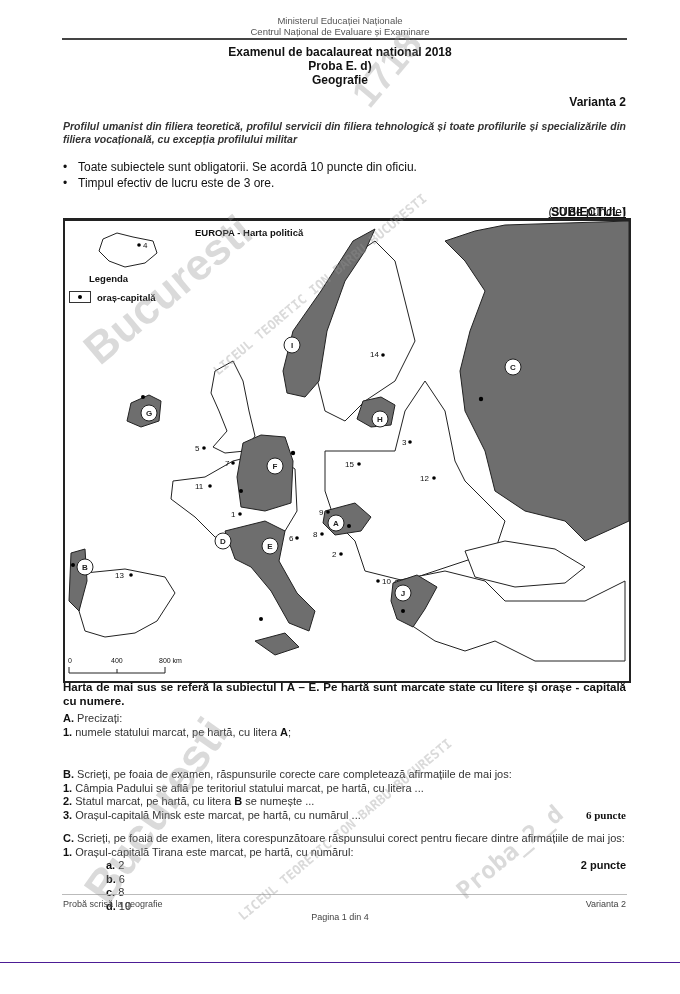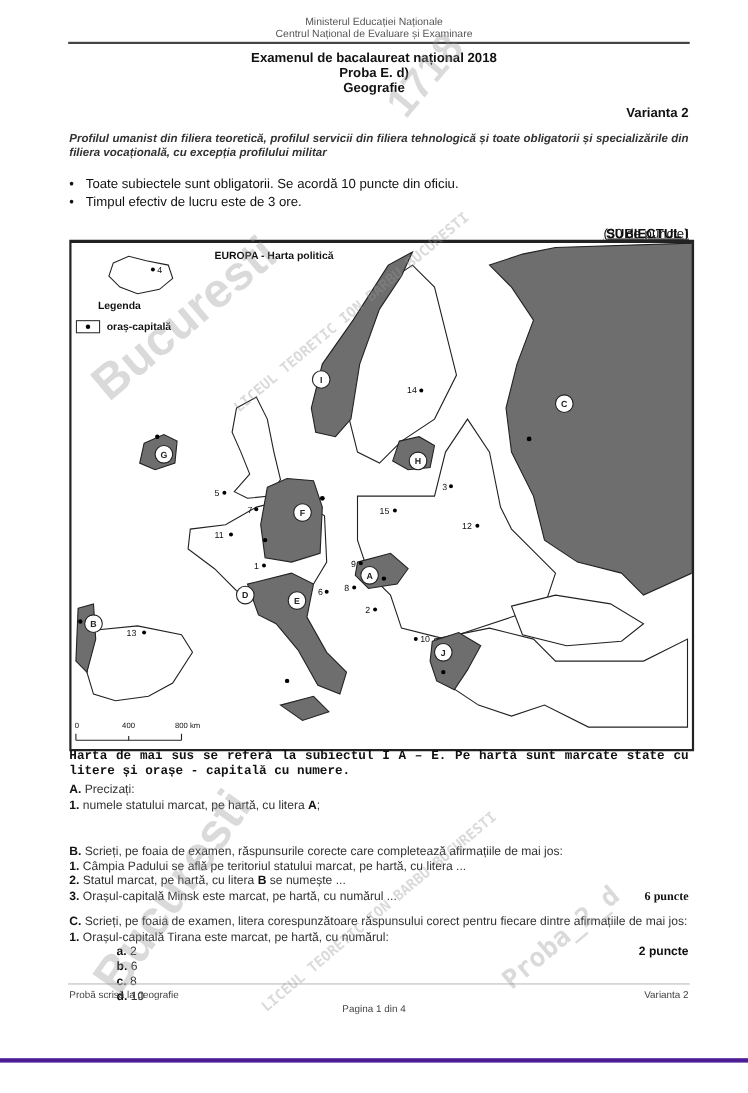--- a/index.html
+++ b/index.html
@@ -1,17 +1,17 @@
 <!DOCTYPE html>
 <html><head>
 <meta charset="utf-8">
 <style>
   html, body { margin:0; padding:0; background:#ffffff; }
   body { width:680px; height:994px; position:relative; overflow:hidden; font-family:"Liberation Sans", sans-serif; color:#111; }
-  .page { position:absolute; left:0; top:0; width:680px; height:962px; background:#fff; border-bottom:4px solid #4c1d95; }
+  .page { position:absolute; left:0; top:0; width:680px; height:962px; background:#fff; border-bottom:1px solid #4c1d95; }
   .hdr-ministry { position:absolute; left:0; width:680px; text-align:center; font-size:9.5px; color:#555; line-height:11px; }
   .rule { position:absolute; left:62px; width:565px; height:2px; background:#444; }
   .title { position:absolute; left:0; width:680px; text-align:center; font-size:12px; font-weight:bold; line-height:13.5px; }
   .variant { position:absolute; right:54px; font-size:12px; font-weight:bold; }
   .profile { position:absolute; left:63px; width:563px; font-size:10.5px; font-style:italic; font-weight:bold; color:#333; line-height:13px; text-align:justify; text-align-last:left; }
   .bullets { position:absolute; left:63px; width:563px; font-size:12px; font-weight:normal; line-height:16px; }
   .bullets div { position:relative; padding-left:15px; }
   .bullets div::before { content:"•"; position:absolute; left:0; }
   .subj { position:absolute; left:63px; width:563px; font-size:12px; font-weight:bold; top:205px;text-align:right; }
   .subj .left { text-decoration:underline; }
@@ -19,21 +19,21 @@
   .map { position:absolute; left:63px; top:218px; width:564px; height:460px; border:2px solid #222; border-top-width:3px; background:#fff; overflow:hidden; }
   .map svg { position:absolute; left:0; top:0; }
   .map-title { position:absolute; left:130px; top:6px; font-size:9.5px; font-weight:bold; }
   .legend-title { position:absolute; left:24px; top:52px; font-size:9.5px; font-weight:bold; }
   .legend-item { position:absolute; left:4px; top:70px; font-size:9.5px; font-weight:bold; display:flex; align-items:center; }
   .legend-box { width:20px; height:10px; border:1px solid #333; display:inline-flex; align-items:center; justify-content:center; margin-right:6px; }
   .legend-box i { width:4px; height:4px; background:#000; border-radius:50%; display:block; }
   .scale { position:absolute; left:4px; top:440px; font-size:7px; }
   .body-text { position:absolute; left:63px; width:563px; font-size:11px; line-height:13.5px; color:#333; }
   .body-text b { color:#111; }
-  .bold-intro { font-weight:bold; color:#111; font-size:11.5px; text-align:justify; text-align-last:left;font-family:Liberation Mono, monospace; }
+  .bold-intro { font-weight:bold; color:#111; font-size:11.5px; text-align:justify; text-align-last:left; }
   .points { position:absolute; right:0; font-weight:bold; color:#111; }
   .opts { display:flex; padding-left:43px;flex-direction:column; }
   .opts span { display:inline-block; }
   .footer-rule { position:absolute; left:62px; width:565px; height:1px; background:#bbb; top:894px; }
   .footer { position:absolute; font-size:9px; color:#444; }
   .wm { position:absolute; color:rgba(150,150,150,0.35); font-weight:bold; white-space:nowrap; pointer-events:none; transform-origin:left center; }
   .wm-mono { font-family:"DejaVu Sans Mono", monospace; }
   .lbl { font-family:"Liberation Sans", sans-serif; font-size:8px; fill:#111; }
   .circ-lbl { font-family:"Liberation Sans", sans-serif; font-size:8px; fill:#222; font-weight:bold; }
 </style>
@@ -44,21 +44,21 @@
 
   <div class="hdr-ministry" style="top:15px;">Ministerul Educației Naționale</div>
   <div class="hdr-ministry" style="top:26px;">Centrul Național de Evaluare și Examinare</div>
   <div class="rule" style="top:38px;"></div>
 
   <div class="title" style="top:46px;">Examenul de bacalaureat național 2018</div>
   <div class="title" style="top:60px;">Proba E. d)</div>
   <div class="title" style="top:74px;">Geografie</div>
   <div class="variant" style="top:95px;">Varianta 2</div>
 
-  <div class="profile" style="top:120px;">Profilul umanist din filiera teoretică, profilul servicii din filiera tehnologică și toate obligatorii și specializările din filiera vocațională, cu excepția profilului militar</div>
+  <div class="profile" style="top:120px;">Profilul umanist din filiera teoretică, profilul servicii din filiera tehnologică și toate profilurile și specializările din filiera vocațională, cu excepția profilului militar</div>
 
   <div class="bullets" style="top:159px;">
     <div>Toate subiectele sunt obligatorii. Se acordă 10 puncte din oficiu.</div>
     <div>Timpul efectiv de lucru este de 3 ore.</div>
   </div>
 
   <div class="subj">
     <span class="left">SUBIECTUL I</span>
     <span class="right">(30 de puncte)</span>
   </div>

